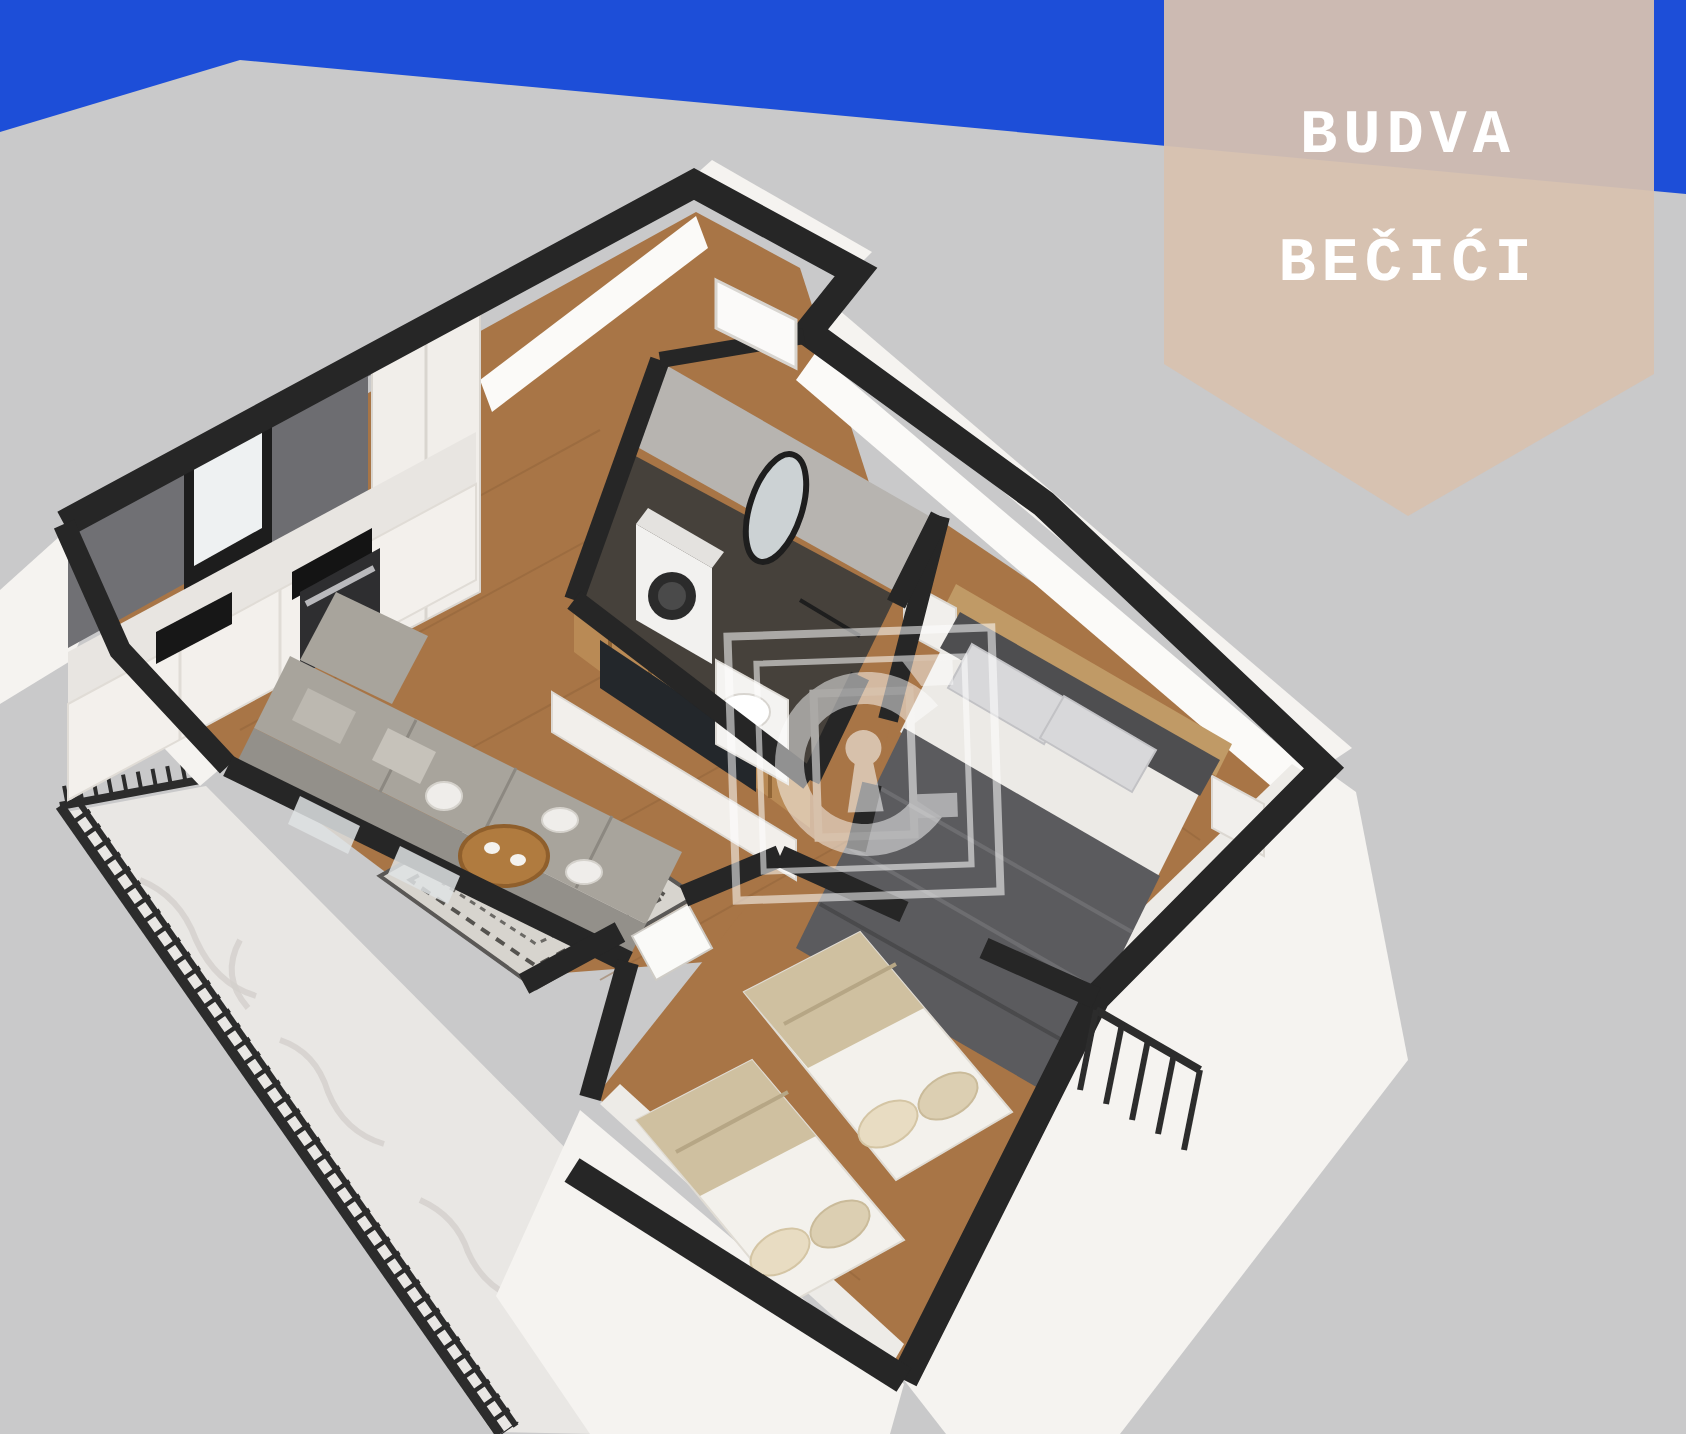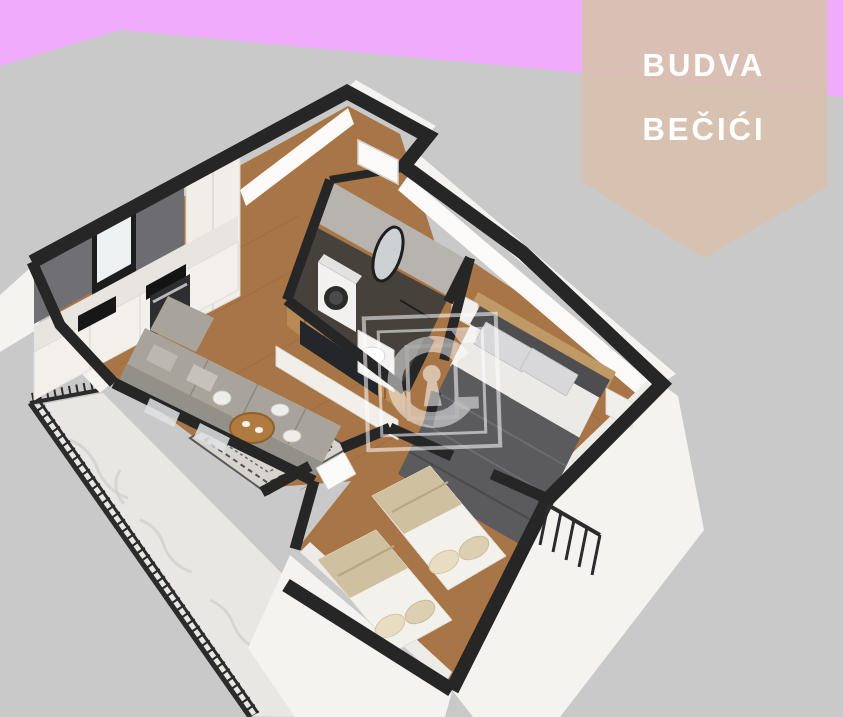--- a/index.html
+++ b/index.html
@@ -1,17 +1,17 @@
 <!DOCTYPE html>
 <html><head>
 <meta charset="utf-8">
 <style>
   html,body{margin:0;padding:0;background:#ffffff;}
-  .stage{position:relative;width:843px;height:717px;background:#f0abfc;overflow:hidden;
-         font-family:Liberation Sans, sans-serif;}
+  .stage{position:relative;width:843px;height:717px;background:#1d4ed8;overflow:hidden;
+         font-family:Liberation Mono, monospace;}
   svg{position:absolute;left:0;top:0;display:block;}
   .wall{stroke:#262626;fill:none;stroke-linecap:butt;stroke-linejoin:miter;}
   .wall14{stroke-width:14;}
   .wall11{stroke-width:11;}
   .face{fill:#f5f3f0;stroke:none;}
   .face-bright{fill:#fbfaf8;}
   .face-shade{fill:#edebe7;}
   .plank{stroke:#8f6239;stroke-width:1;opacity:.45;}
   .vein{stroke:#d3d0cc;stroke-width:3;fill:none;opacity:.8;}
   .rail{stroke:#2c2c2c;fill:none;}

